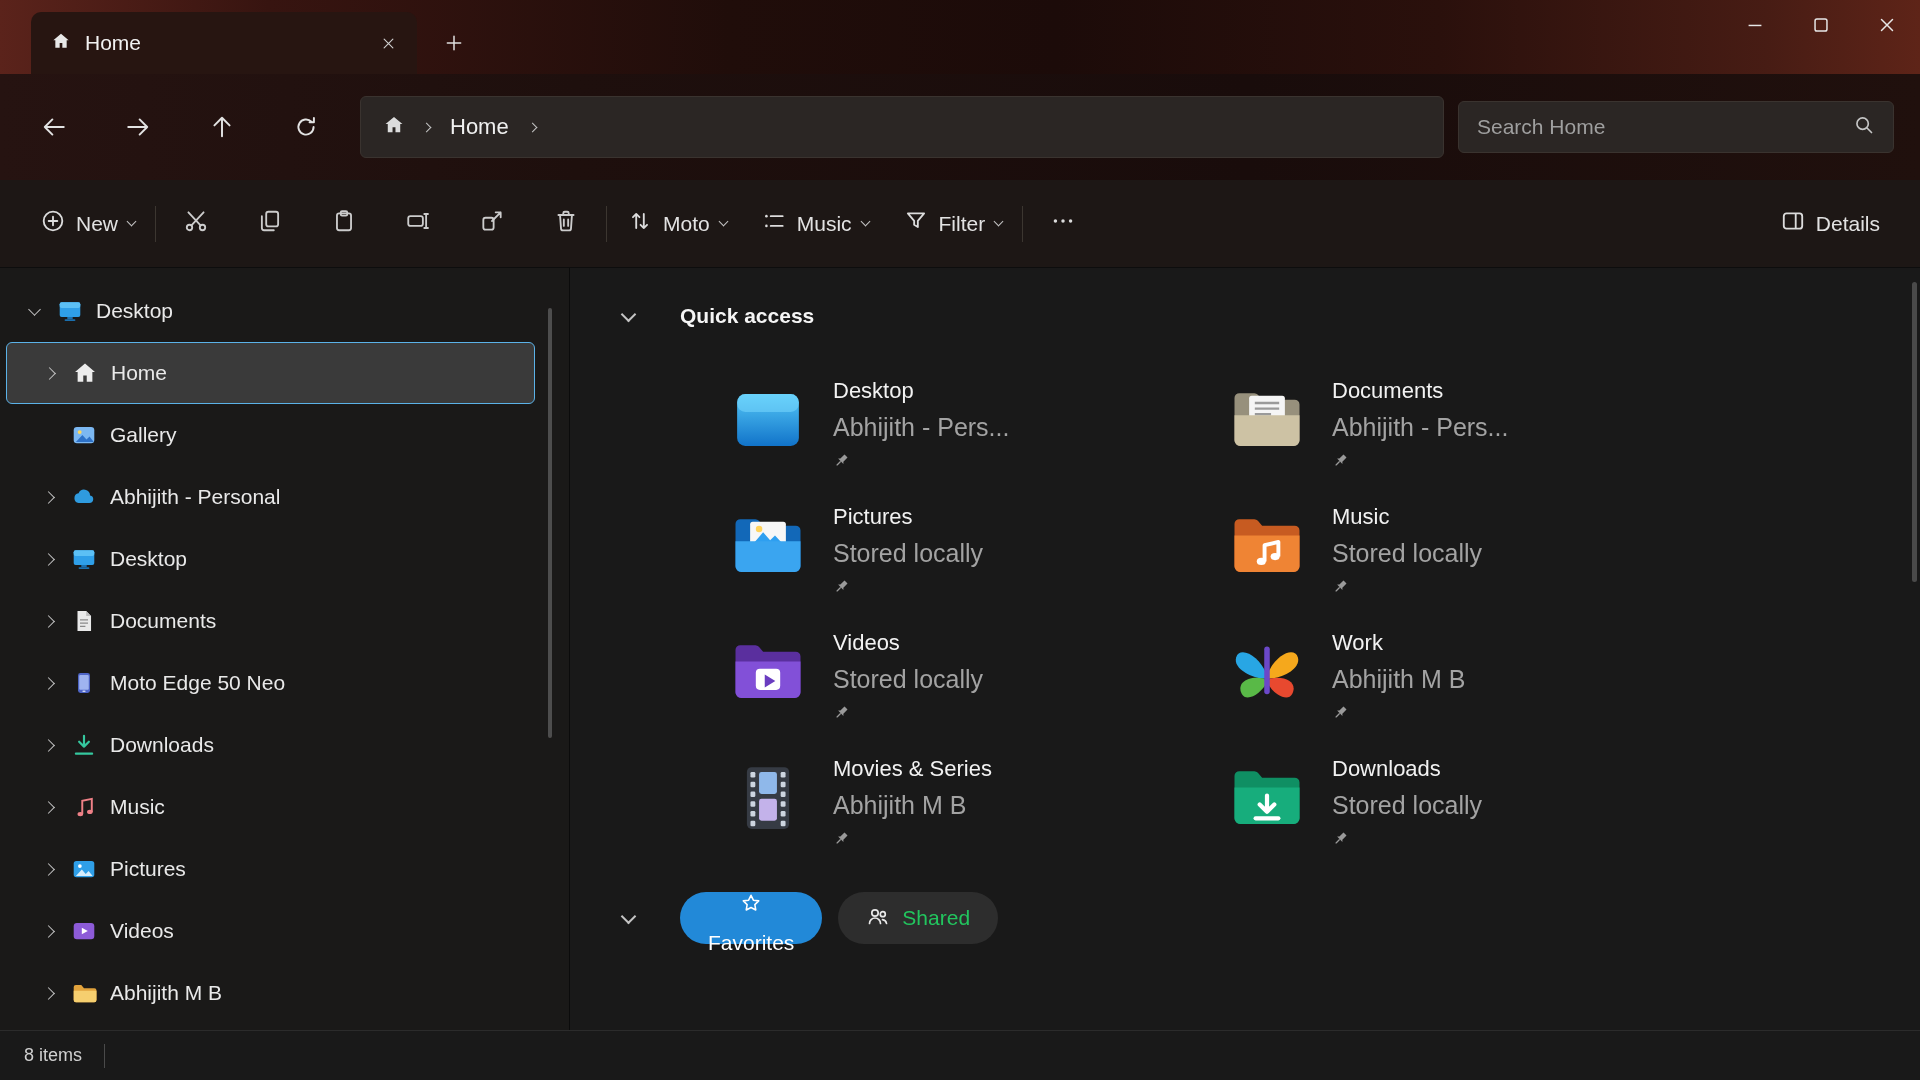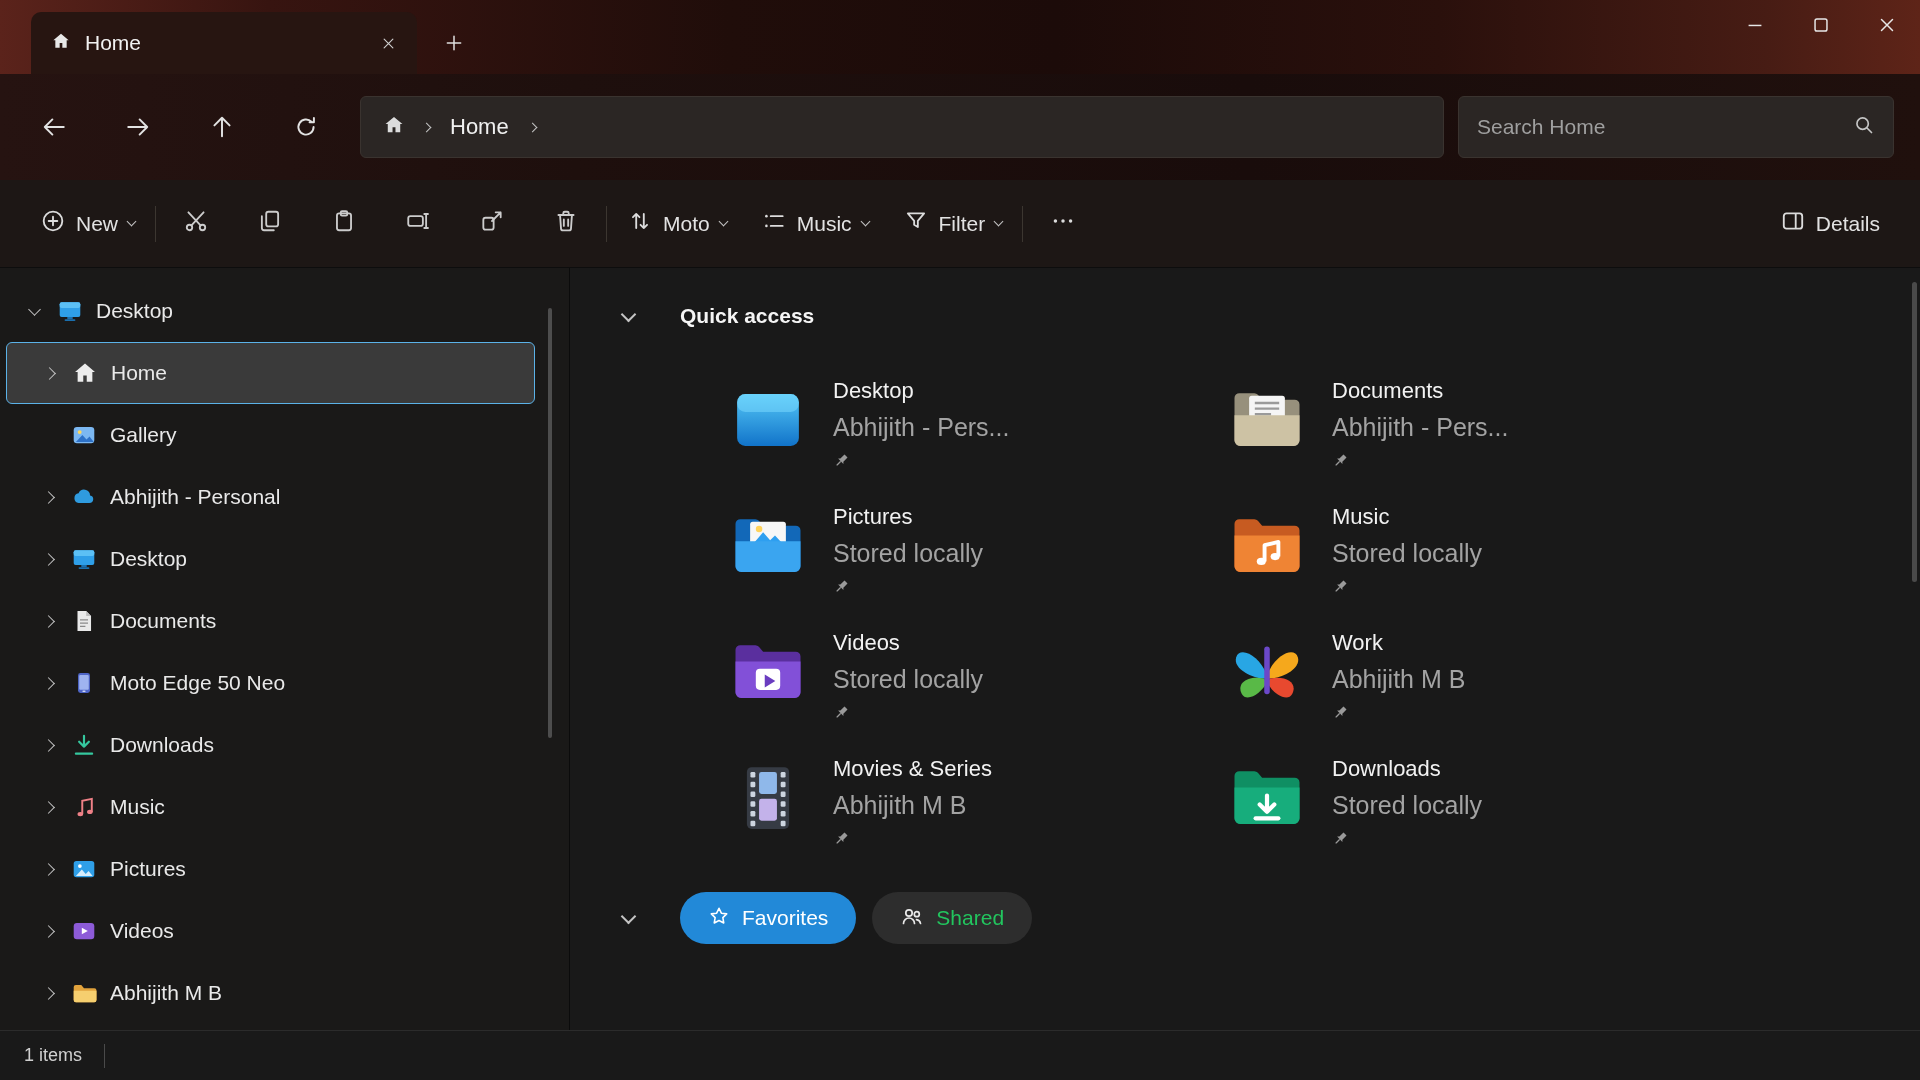--- a/index.html
+++ b/index.html
@@ -20,21 +20,21 @@
   .wc { width:66px; height:50px; display:flex; align-items:center; justify-content:center; }
 
   
   .navbar { flex:0 0 106px; display:flex; align-items:center; padding:0 26px;
     background:linear-gradient(90deg,#261311 0%,#1e0f0d 30%,#190c0b 65%,#20100d 100%); }
   .navbtns { display:flex; gap:28px; }
   .navbtn { width:56px; height:56px; border-radius:8px; display:flex; align-items:center; justify-content:center; }
   .crumbbar { flex:1; height:62px; margin:0 14px 0 26px; background:#2b2624; border:1px solid #3a332f;
     border-radius:6px; display:flex; align-items:center; padding:0 22px; gap:18px; }
   .crumb-label { font-size:22px; color:#f0f0f0; padding:0 2px; }
-  .searchbar { width:436px; height:62px; background:#2b2624; border:1px solid #3a332f; border-radius:6px;
+  .searchbar { width:436px; height:52px; background:#2b2624; border:1px solid #3a332f; border-radius:6px;
     display:flex; align-items:center; padding:0 18px; gap:10px; }
   .searchbar input { flex:1; background:transparent; border:none; outline:none; font-size:21px;
     color:#e8e8e8; font-family:"Liberation Sans",sans-serif; }
   .searchbar input::placeholder { color:#9f9f9f; }
 
   
   .toolbar { flex:0 0 88px; display:flex; align-items:center; gap:6px; padding:0 26px;
     background:#1d1715; border-bottom:1px solid #0d0d0d; }
   .tbtn { height:60px; border:none; background:transparent; border-radius:8px; display:flex;
     align-items:center; justify-content:center; gap:10px; padding:0 14px; color:#e2e2e2; font-size:21px;
@@ -71,21 +71,21 @@
   .qitem { height:100px; display:flex; gap:26px; }
   .qicon { width:78px; height:78px; flex:0 0 78px; margin-top:9px; }
   .qtext { padding-top:6px; }
   .qname { font-size:22px; color:#f2f2f2; }
   .qsub { font-size:25px; color:#a3a3a3; margin-top:9px; }
   .qpin { display:inline-block; margin-top:10px; }
   .fav-row { display:flex; align-items:center; gap:36px; margin-top:42px; }
   .pills { display:flex; gap:16px; }
   .pill { height:52px; border:none; border-radius:26px; display:flex; align-items:center; gap:12px;
     padding:0 28px; font-size:21px; color:#fff; font-family:"Liberation Sans",sans-serif; }
-  .pill.favorites { background:#2289d8; }
+  .pill.favorites { background:#2289d8;flex-direction:column; }
   .pill.shared { background:#2d2d2d; color:#22c55e; }
   .main-scroll { position:absolute; right:3px; top:14px; width:5px; height:300px; background:#4a4a4a; border-radius:3px; }
 
   
   .statusbar { flex:0 0 50px; background:#191919; border-top:1px solid #2b2b2b;
     display:flex; align-items:center; gap:22px; padding:0 24px; }
   .status-text { font-size:18px; color:#d0d0d0; }
   .status-div { width:1px; height:24px; background:#4a4a4a; }
 </style>
 </head>
@@ -689,17 +689,17 @@
             <span>Shared</span>
           </button>
         </div>
       </div>
 
       <div class="main-scroll"></div>
     </div>
   </div>
 
   <div class="statusbar">
-    <span class="status-text">1 items</span>
+    <span class="status-text">8 items</span>
     <span class="status-div"></span>
   </div>
 
 </div>
 
 </body></html>

